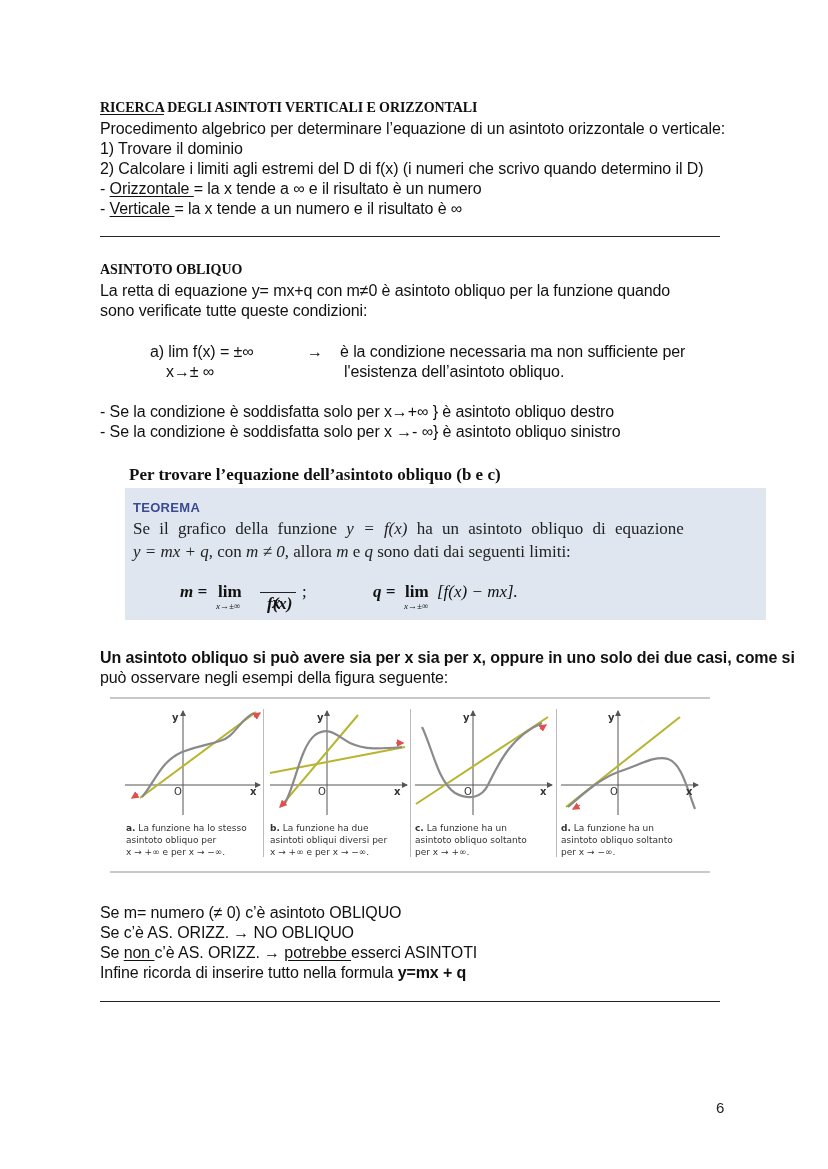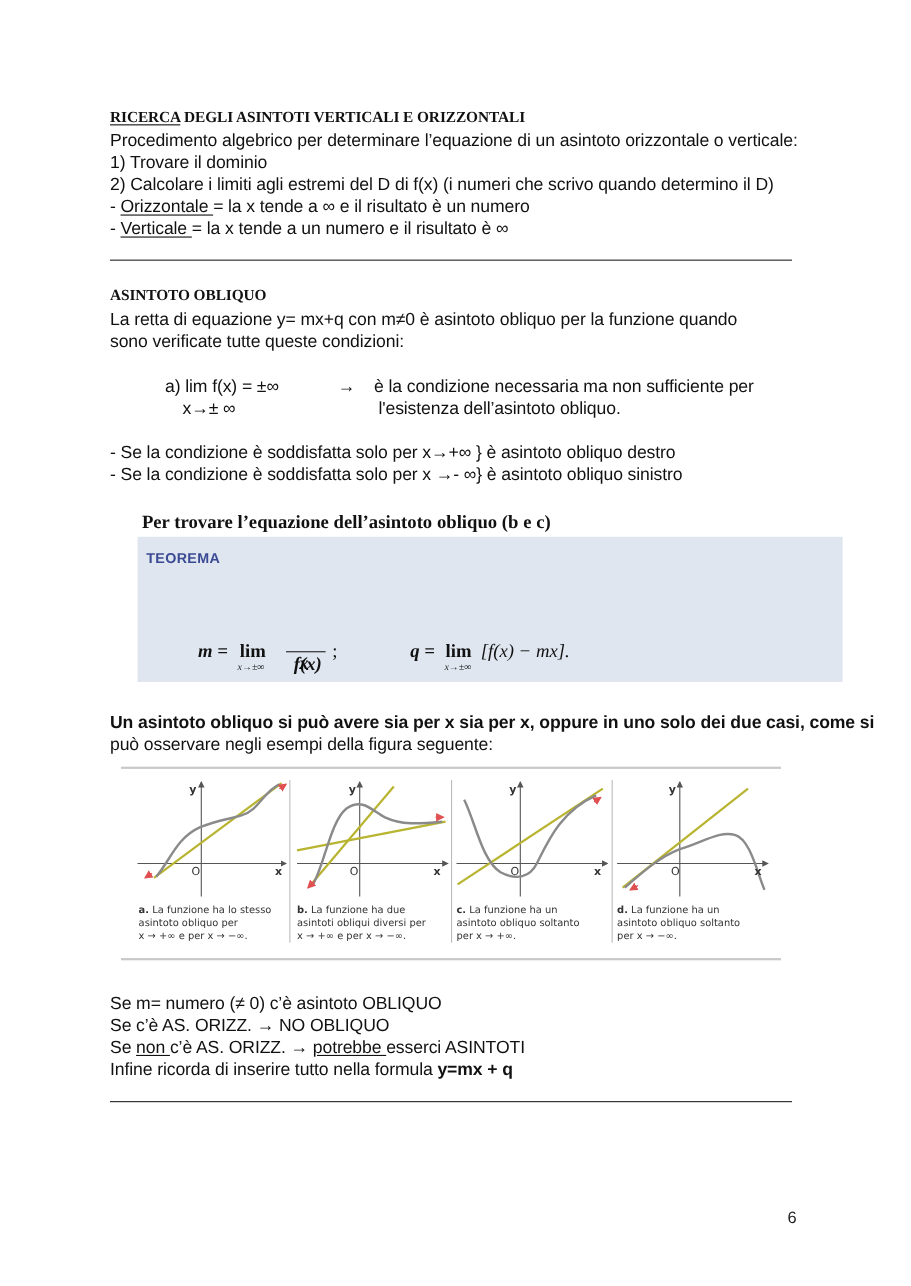--- a/index.html
+++ b/index.html
@@ -47,20 +47,26 @@
 <div class="abs sans" style="left:307px;top:342px;">→</div>
 <div class="abs sans" style="left:340px;top:342px;">è la condizione necessaria ma non sufficiente per</div>
 <div class="abs sans" style="left:344px;top:362px;">l'esistenza dell’asintoto obliquo.</div>
 
 <div class="abs sans" style="left:100px;top:402px;">- Se la condizione è soddisfatta solo per x→+∞ } è asintoto obliquo destro</div>
 <div class="abs sans" style="left:100px;top:422px;">- Se la condizione è soddisfatta solo per x →- ∞} è asintoto obliquo sinistro</div>
 
 <div class="abs" style="left:129px;top:465px;font-family:'Liberation Serif',serif;font-weight:bold;font-size:17px;white-space:nowrap;color:#111;">Per trovare l’equazione dell’asintoto obliquo (b e c)</div>
 <div class="teo-box">
   <div class="teo-label">TEOREMA</div>
+  <div class="teo-text" style="top:31px;word-spacing:5px;">
+    <span>Se il grafico della funzione </span><i>y = f(x)</i><span> ha un asintoto obliquo di equazione</span>
+  </div>
+  <div class="teo-text" style="top:54px;">
+    <i>y = mx + q</i><span>, con </span><i>m ≠ 0</i><span>, allora </span><i>m</i><span> e </span><i>q</i><span> sono dati dai seguenti limiti:</span>
+  </div>
 
   <div class="abs" style="left:55px;top:84px;font-family:'Liberation Serif',serif;font-size:17px;font-weight:bold;font-style:italic;white-space:nowrap;">
     <span style="position:absolute;left:0;top:10px;">m =</span>
     <span style="position:absolute;left:38px;top:10px;font-style:normal;">lim</span>
     <span class="limsub" style="position:absolute;left:36px;top:29px;font-style:italic;font-weight:normal;">x→±∞</span>
     <span style="position:absolute;left:87px;top:-2px;margin-top:24px;">f(x)</span>
     <span style="position:absolute;left:80px;top:20px;width:36px;border-top:1px solid #222;"></span>
     <span style="position:absolute;left:92px;top:21px;">x</span>
     <span style="position:absolute;left:122px;top:10px;font-weight:normal;font-style:normal;">;</span>
   </div>

